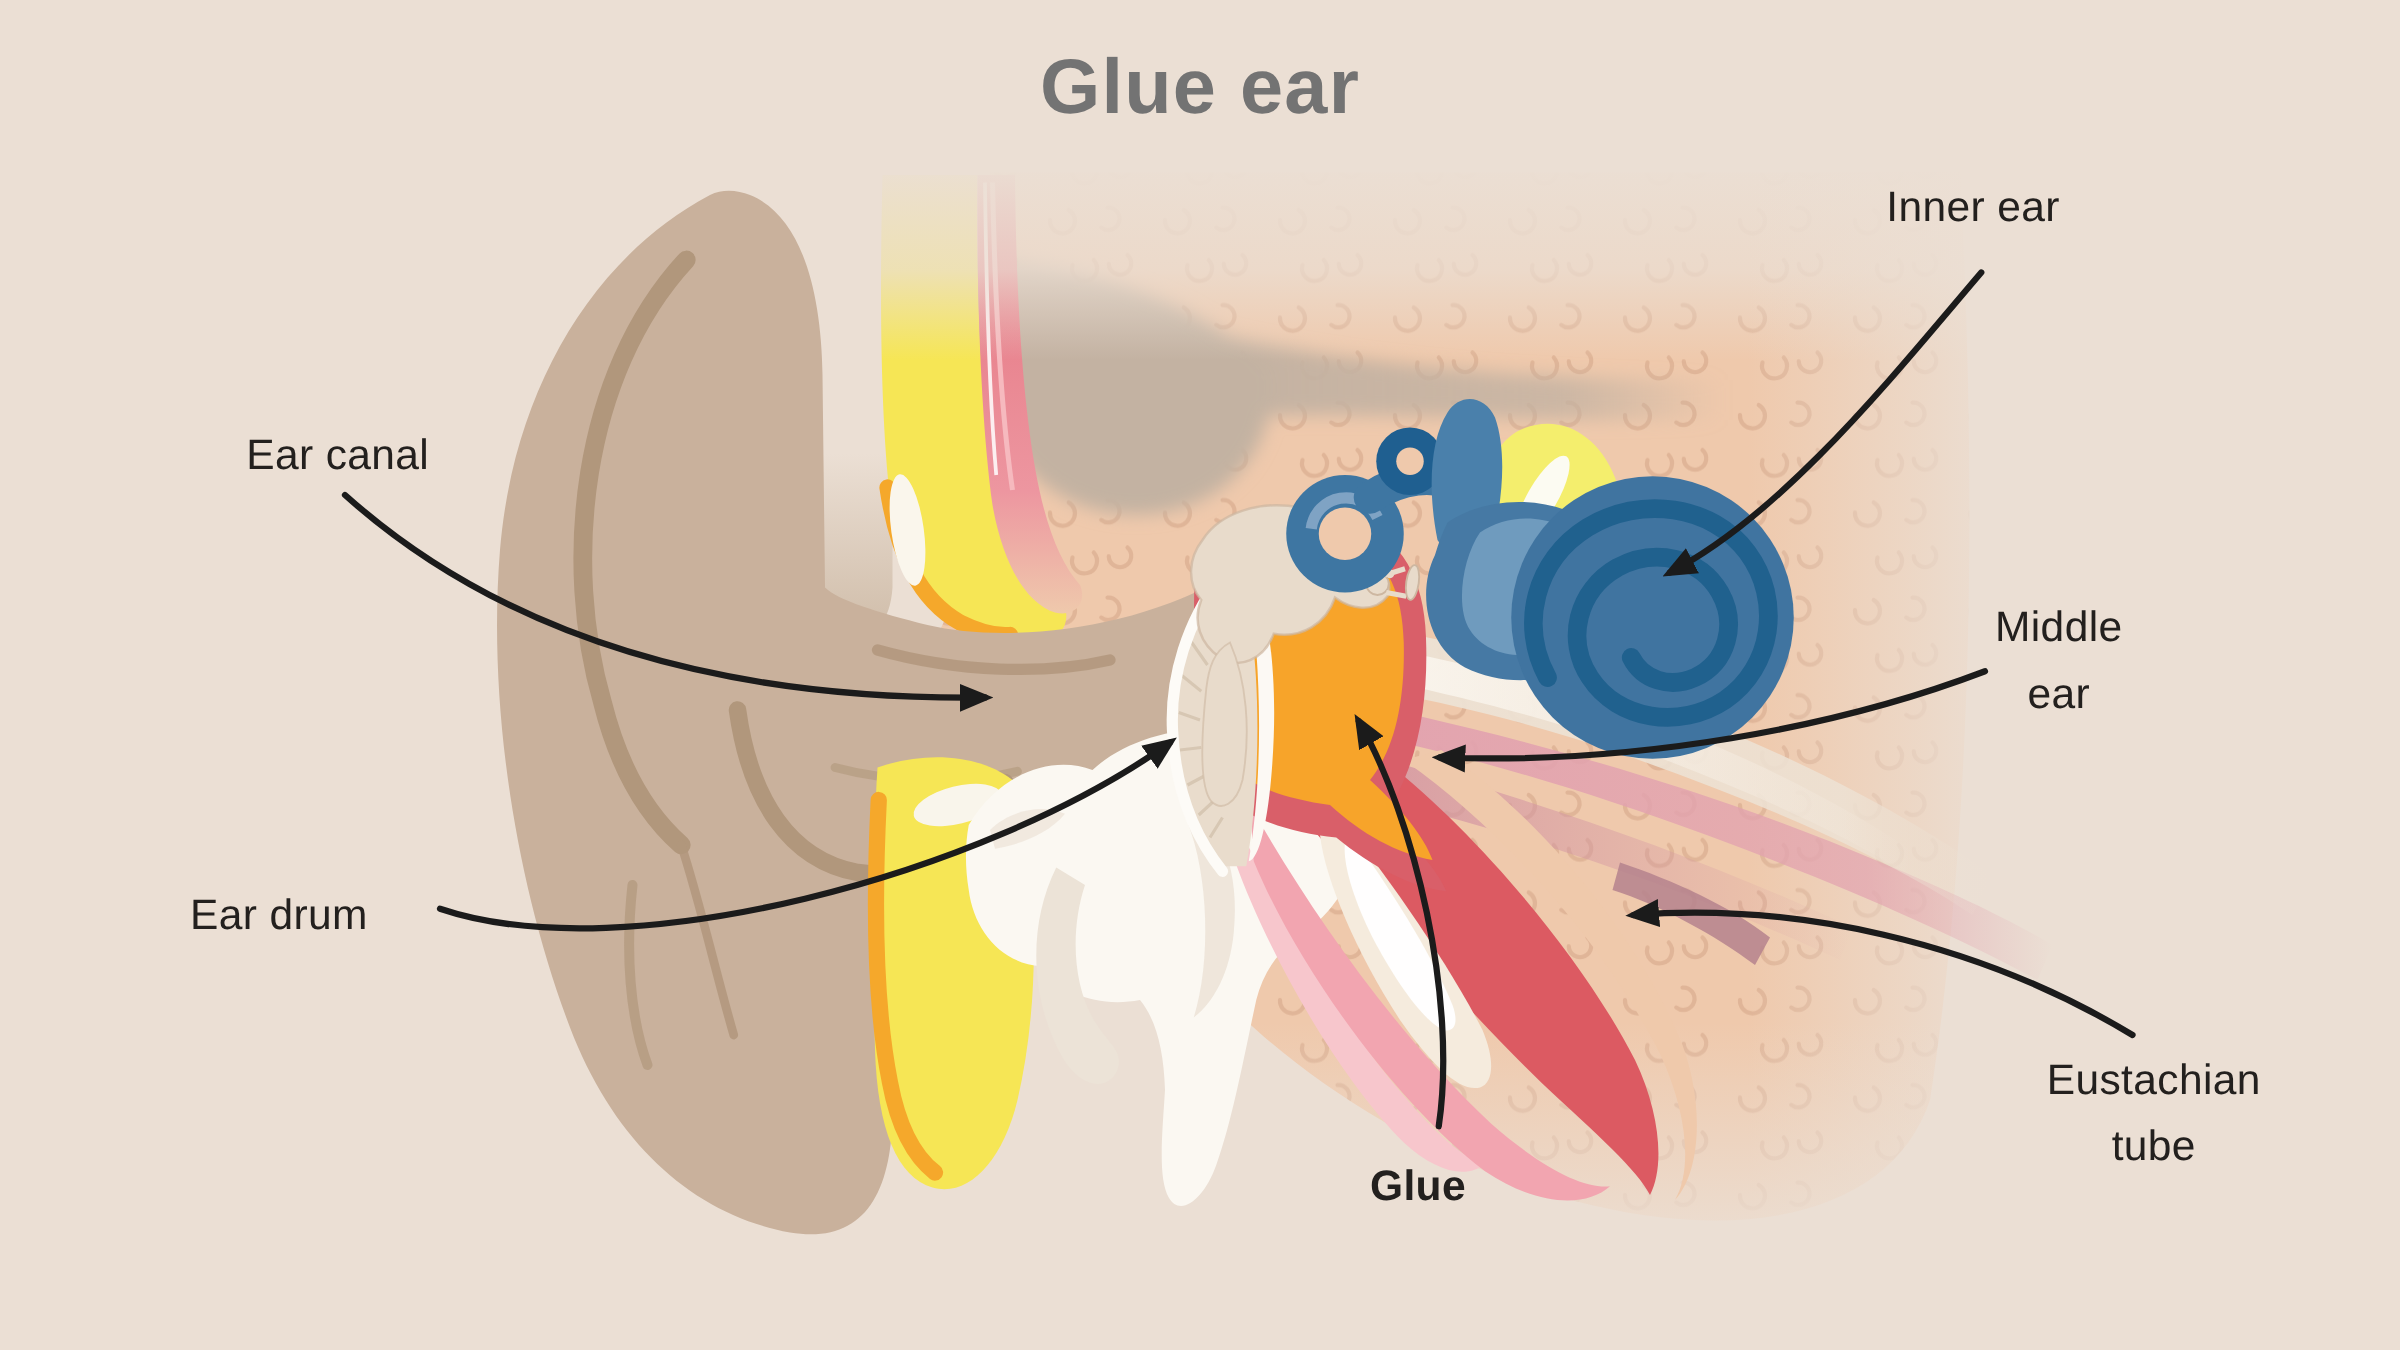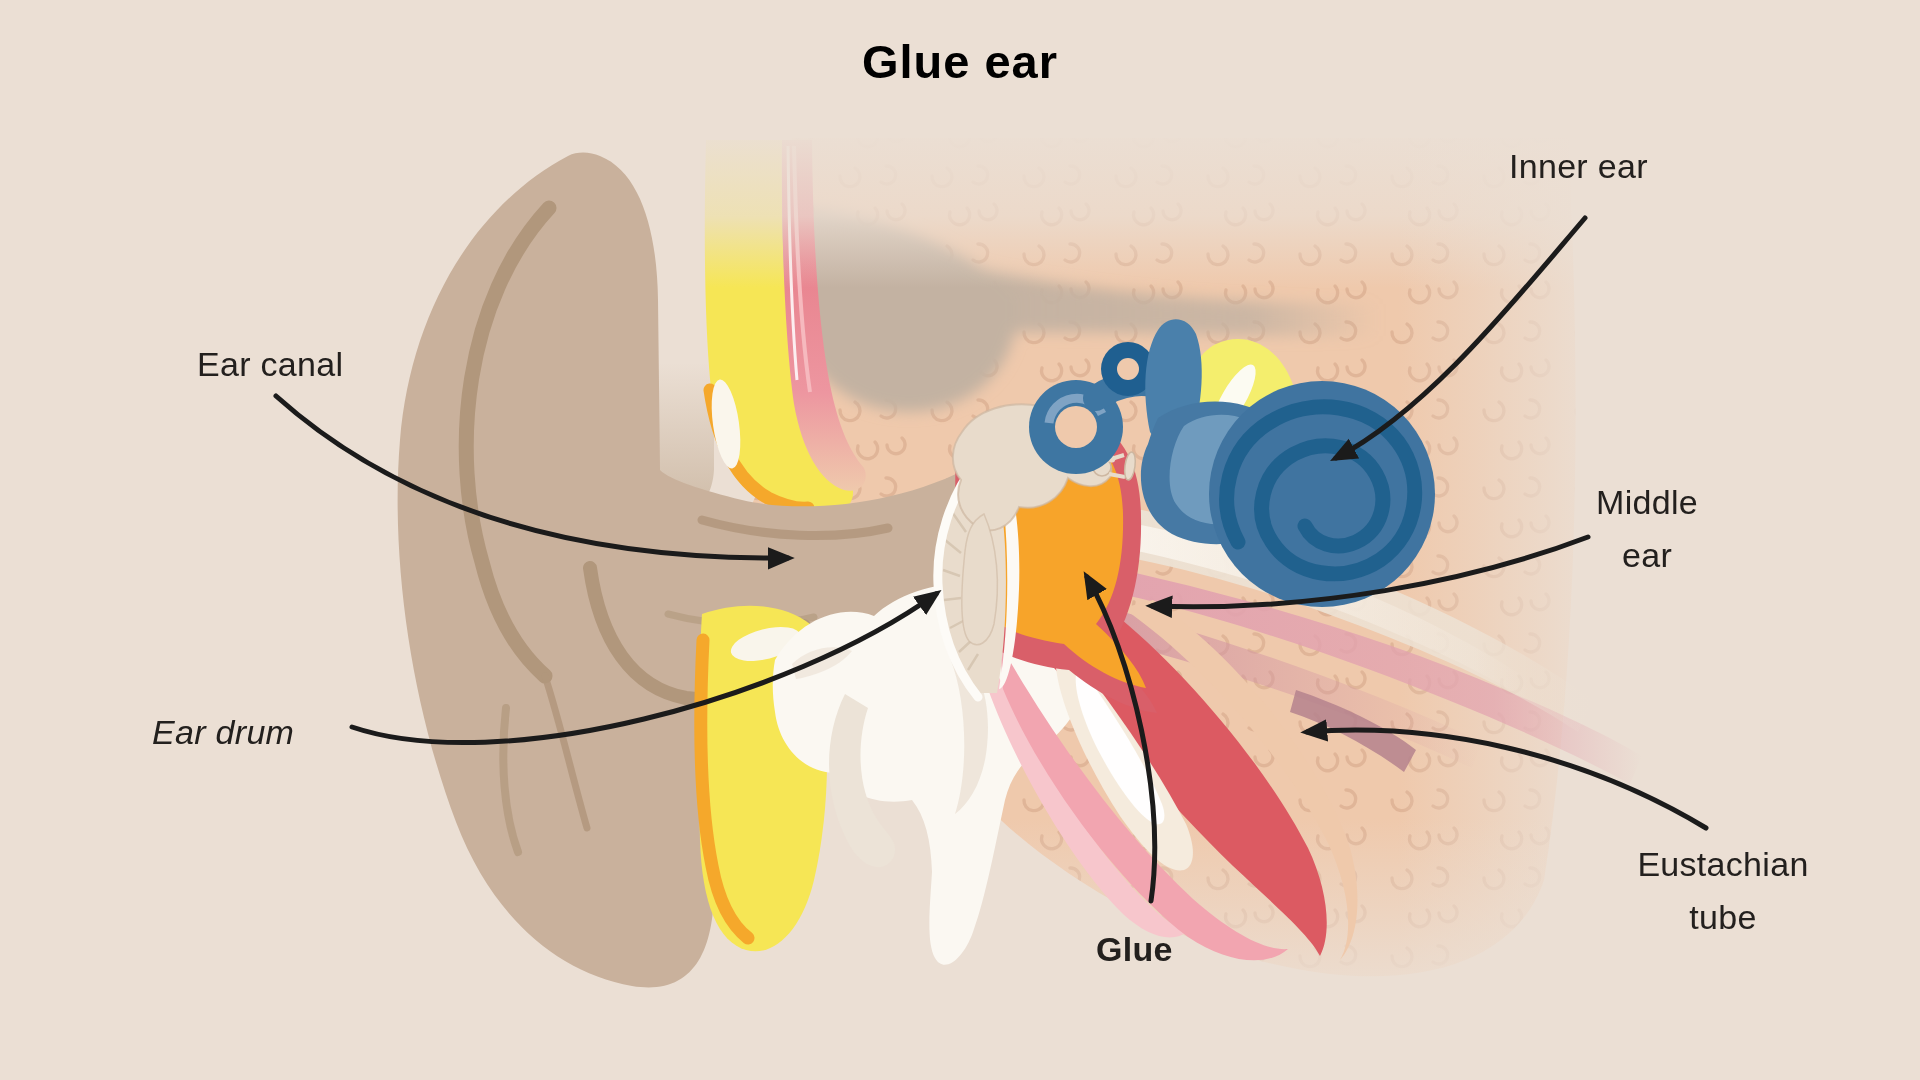--- a/index.html
+++ b/index.html
@@ -1,23 +1,23 @@
 <!DOCTYPE html>
 <html><head>
 <meta charset="utf-8">
 <style>
   html,body{margin:0;padding:0;background:#EBDFD4;}
   .stage{position:relative;width:1920px;height:1080px;overflow:hidden;background:#EBDFD4;font-family:"Liberation Sans",sans-serif;}
   .illus{position:absolute;left:0;top:0;}
   .title{position:absolute;left:0;top:34px;width:100%;text-align:center;
-         font-size:47px;font-weight:600;letter-spacing:1px;color:#000000;}
+         font-size:62px;font-weight:600;letter-spacing:1px;color:#737373;}
   .label{position:absolute;font-size:34px;color:#23201E;letter-spacing:.3px;
          white-space:pre-line;line-height:1.55;}
   .lbl-ear-canal{left:197px;top:338px;text-align:center;}
-  .lbl-ear-drum{left:152px;top:706px;font-style:italic;}
+  .lbl-ear-drum{left:152px;top:706px;}
   .lbl-glue{left:1096px;top:923px;font-weight:bold;}
   .lbl-inner-ear{left:1509px;top:140px;}
   .lbl-middle-ear{left:1562px;top:476px;width:170px;text-align:center;}
   .lbl-eustachian{left:1594px;top:838px;width:258px;text-align:center;}
 </style>
 </head>
 <body>
 
 <div class="stage">
 

